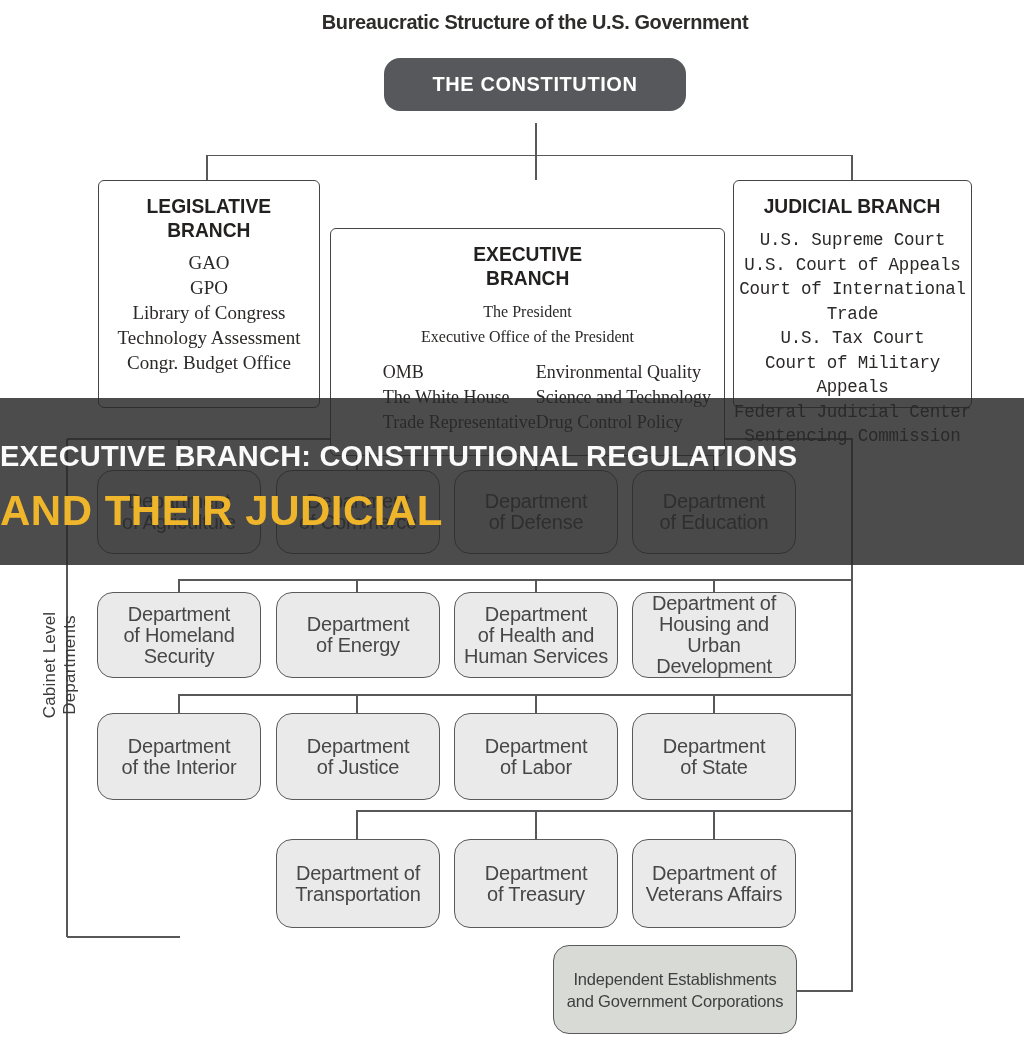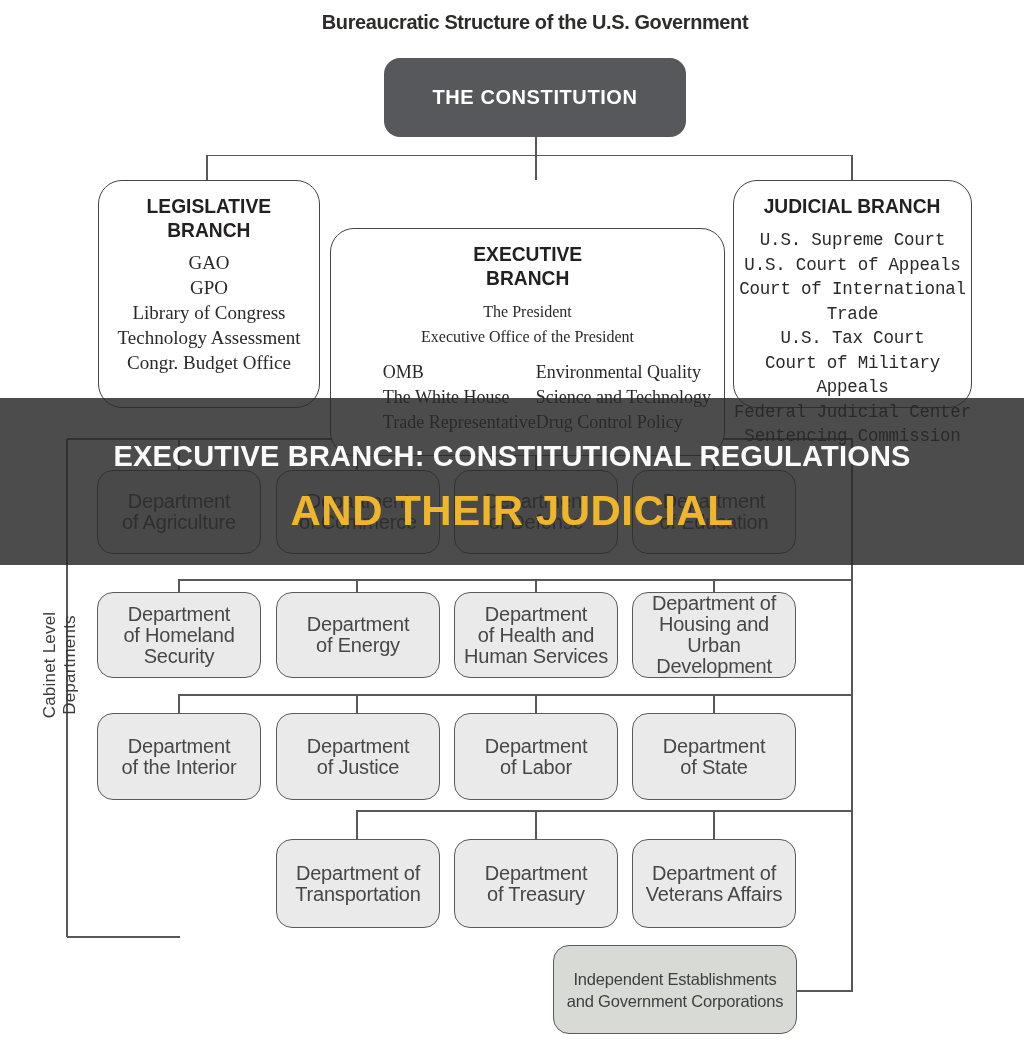--- a/index.html
+++ b/index.html
@@ -6,26 +6,26 @@
   #stage{position:relative;width:1024px;height:1058px;background:#ffffff;overflow:hidden;
          font-family:"Liberation Sans",sans-serif;}
   .abs{position:absolute;}
   .pre{white-space:pre-line;}
 
   
   #page-title{left:0;top:10px;width:1070px;text-align:center;font-size:21px;font-weight:700;
               color:#2d2c2b;letter-spacing:-0.4px;transform:scaleX(0.95);transform-origin:center;}
 
   
-  #constitution{left:384px;top:58px;width:302px;height:79px;background:#57585B;border-radius:16px;
+  #constitution{left:384px;top:58px;width:302px;height:53px;background:#57585B;border-radius:16px;
                 display:flex;align-items:center;justify-content:center;color:#fff;font-weight:700;
                 font-size:20px;letter-spacing:0.6px;}
 
   
-  .branch{top:180px;height:228px;background:#ffffff;border:1.6px solid #454545;border-radius:24px;
+  .branch{top:180px;height:228px;background:#ffffff;border:1.6px solid #454545;border-radius:6px;
           box-sizing:border-box;display:flex;flex-direction:column;align-items:center;}
   .branch-title{font-weight:700;font-size:20px;line-height:24px;color:#232020;text-align:center;
                 margin-top:13px;white-space:pre-line;transform:scaleX(0.96);}
   .serif{font-family:"Liberation Serif",serif;color:#2b2928;}
   .branch-list{font-size:19px;line-height:25px;text-align:center;margin-top:8px;}
   #branch-legislative{left:98px;width:222px;}
   #branch-executive{left:330px;width:395px;margin-top:48px;}
   #branch-judicial{left:733px;width:239px;}
   #branch-judicial .branch-list{font-size:17.5px;line-height:24.5px;margin-top:10px;letter-spacing:-0.2px;font-family:Liberation Mono, monospace;}
   #exec-leaders{font-size:16px;line-height:25px;text-align:center;margin-top:9px;}
@@ -44,21 +44,21 @@
   
   .line{position:absolute;background:#58585A;}
 
   
   #cabinet-label{left:-55px;top:655px;width:210px;height:20px;transform:rotate(-90deg);
                  transform-origin:center;font-size:17px;color:#3b3b3b;text-align:center;
                  letter-spacing:0.2px;}
 
   
   #banner{left:0;top:398px;width:1024px;height:167px;background:rgba(42,42,42,0.84);z-index:10;
-          display:flex;flex-direction:column;align-items:center;}
+          display:flex;flex-direction:column;align-items:flex-start;}
   #banner-line1{margin-top:42px;font-size:29px;font-weight:700;color:#FAFAFA;letter-spacing:0.2px;}
   #banner-line2{margin-top:14px;font-size:42px;font-weight:700;color:#F0B62B;letter-spacing:0.5px;}
 </style>
 </head>
 <body>
 
 <div id="stage">
 
   <div class="abs" id="page-title">Bureaucratic Structure of the U.S. Government</div>
 

